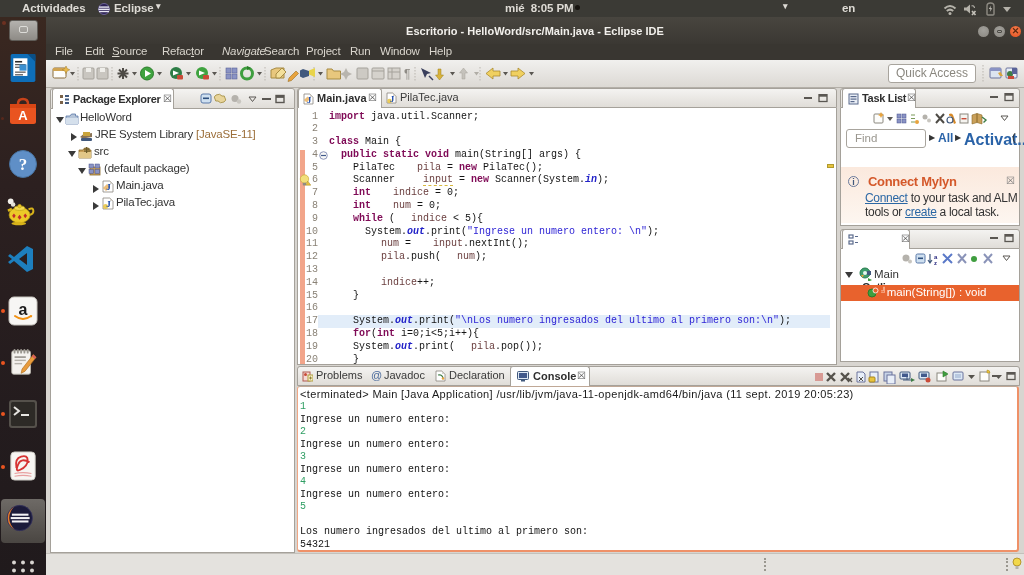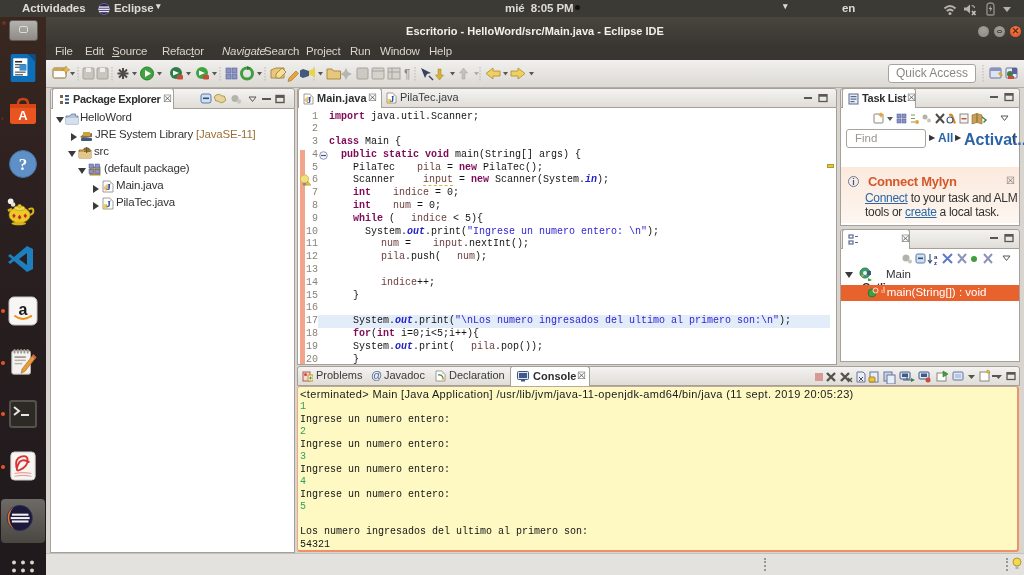--- a/index.html
+++ b/index.html
@@ -582,21 +582,21 @@
   <svg style="position:absolute;left:4px;top:42px;" width="10" height="8" viewBox="0 0 10 8">
       <path d="M1 1 L9 1 L5 7 Z" fill="#3a3a3a"></path>
     </svg>
   <svg style="position:absolute;left:19px;top:38px;" width="13" height="14" viewBox="0 0 13 14">
       <circle cx="6" cy="6" r="5" fill="#3f9e6e" stroke="#2a7d4e"></circle>
       <circle cx="6" cy="6" r="2" fill="#e8f5ee"></circle>
       <rect x="8" y="4" width="4" height="4" fill="#41597d"></rect>
       <path d="M9 11 l4 2 -4 2 Z" fill="#3f9e3f"></path>
       <path d="M2 8 l3 0 -1.5 2.5 Z" fill="#e8a33d"></path>
     </svg>
-  <span style="position:absolute;left:34px;top:39px;font-size:11.5px;color:#333;margin-left:12px;">Main</span>
+  <span style="position:absolute;left:34px;top:39px;font-size:11.5px;color:#333;">Main</span>
   <div style="position:absolute;left:1px;top:56px;width:178px;height:16px;background:#e8622d;"></div>
   <svg style="position:absolute;left:27px;top:58px;" width="12" height="12" viewBox="0 0 12 12">
       <circle cx="5" cy="6" r="4" fill="#3f9e3f" stroke="#2a7d2a"></circle>
       <circle cx="8.5" cy="3.5" r="2.5" fill="#e8622d" stroke="#fff" stroke-width="0.8"></circle>
     </svg>
   <span style="position:absolute;left:41px;top:57px;font-size:11.5px;color:#fff;"><span style="color:#ffd0b8;font-size:8px;vertical-align:2px;">╝</span>main(String[]) : void</span>
 </div>
 <div id="console" class="panel" style="left:297px;top:366px;width:723px;height:187px;">
   <div class="tabrow" style="height:20px;"></div>
   <div class="tab" style="left:1px;width:70px;">
@@ -657,21 +657,21 @@
     <rect x="165" y="3" width="9" height="9" fill="#fdfdfb" stroke="#8a877f"></rect>
       <path d="M172 1 a3 3 0 0 1 3 3 l-3 0 Z" fill="#e8c33d" stroke="#a8861e" stroke-width="0.5"></path>
     <path d="M180 6 l7 0 -3.5 4 Z" fill="#55524c"></path>
   </svg>
   <svg style="position:absolute;left:694px;top:6px;" width="28" height="9" viewBox="0 0 28 9">
       <rect x="1" y="3" width="8" height="2" fill="#5a5752"></rect>
       <rect x="16" y="0.5" width="8" height="7" fill="none" stroke="#5a5752" stroke-width="1.3"></rect>
       <rect x="16" y="0.5" width="8" height="2.2" fill="#5a5752"></rect>
     </svg>
 
-  <div style="position:absolute;left:0px;top:20px;width:722px;height:166px;background:#fef9c3;border:2px solid #ef9168;border-top:1px solid #c0a896;border-left:1.5px solid #f0a684;border-radius:3px;overflow:hidden;">
+  <div style="position:absolute;left:0px;top:20px;width:722px;height:166px;background:#ffffff;border:2px solid #ef9168;border-top:1px solid #c0a896;border-left:1.5px solid #f0a684;border-radius:3px;overflow:hidden;">
     <div style="position:absolute;left:2px;top:1px;font-size:11px;color:#1a1a1a;letter-spacing:0.35px;">&lt;terminated&gt; Main [Java Application] /usr/lib/jvm/java-11-openjdk-amd64/bin/java (11 sept. 2019 20:05:23)</div>
     <pre style="position:absolute;left:2px;top:14px;font-family:'Liberation Mono',monospace;font-size:10px;line-height:12.5px;color:#141414;"><span class="gr">1</span>
 Ingrese un numero entero: 
 <span class="gr">2</span>
 Ingrese un numero entero: 
 <span class="gr">3</span>
 Ingrese un numero entero: 
 <span class="gr">4</span>
 Ingrese un numero entero: 
 <span class="gr">5</span>

